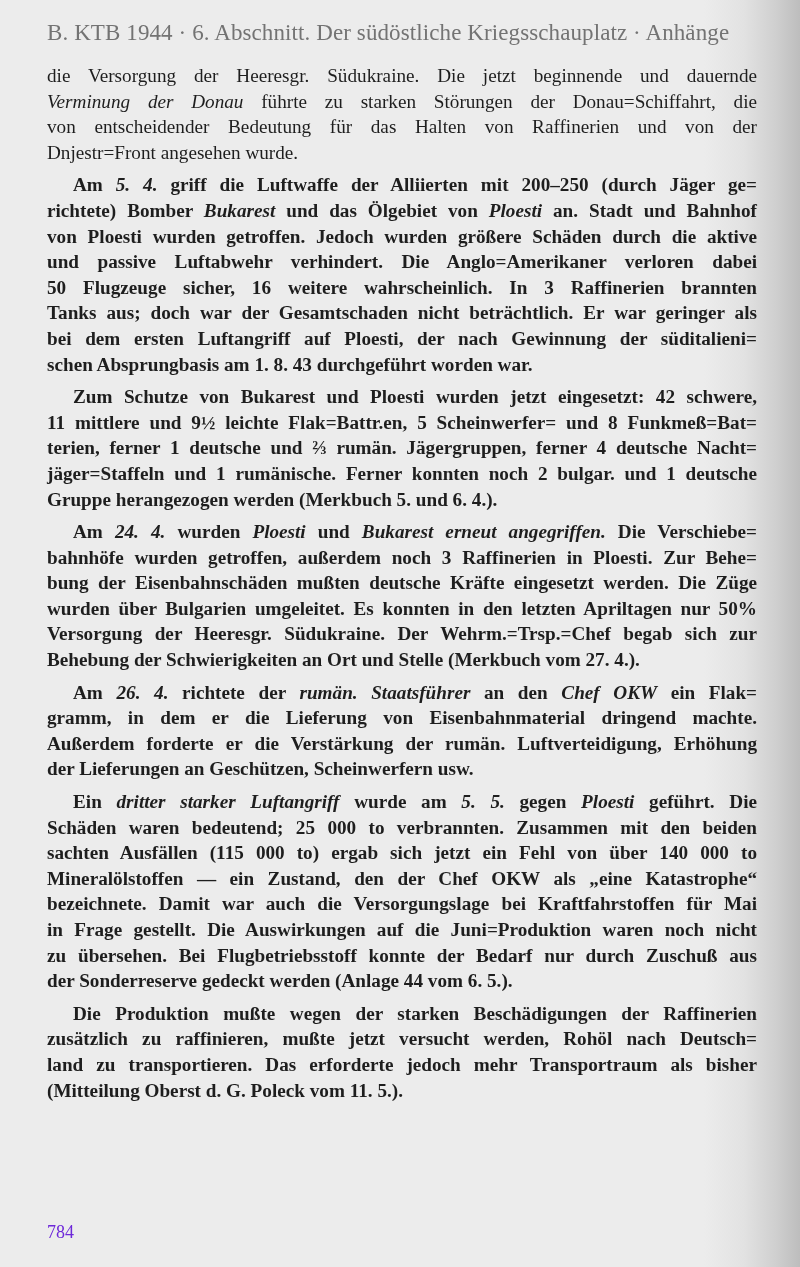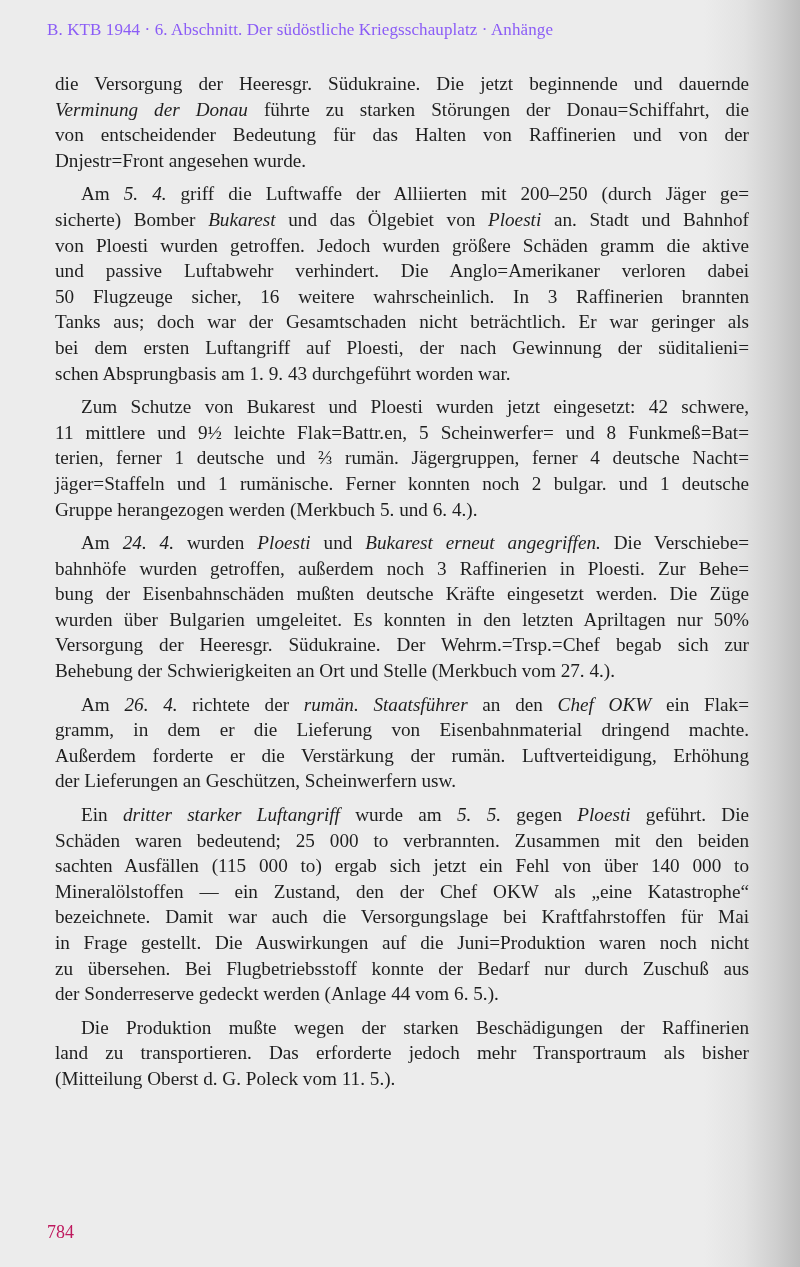--- a/index.html
+++ b/index.html
@@ -6,58 +6,58 @@
   body {
     width:800px; height:1267px; overflow:hidden;
     background: linear-gradient(to right, #ececec 0%, #ececec 88%, #e2e2e2 93%, #cfcfcf 97%, #bdbdbd 100%);
     font-family: "Liberation Serif", "DejaVu Serif", serif;
     color:#1e1e1e;
     position:relative;
   }
   .page { position:absolute; left:47px; top:0; width:710px; }
   .running-head {
     position:absolute; top:20px; left:0;
-    font-size:17px; letter-spacing:0.1px; color:#8b5cf6;
+    font-size:23px; letter-spacing:0.1px; color:#737373;
     white-space:nowrap;
   }
   .body-text {
     position:absolute; top:63px; left:0; width:710px;
     font-size:19.2px; line-height:25.6px;
   }
-  .body-text p { margin:8px; text-align:justify; text-align-last:auto; hyphens:manual; }
-  .body-text p + p { margin-top:7px; }
+  .body-text p { margin:0; text-align:justify; text-align-last:auto; hyphens:manual; }
+  .body-text p + p { margin-top:7px;font-weight:bold; }
   .line { display:block; text-align:justify; text-align-last:justify; white-space:nowrap; }
   .line.last { text-align-last:left; }
   .line.indent { padding-left:26px; }
   i { font-style:italic; }
   .page-number {
-    position:absolute; top:1222px; left:0; font-size:18px; color:#be185d;
+    position:absolute; top:1222px; left:0; font-size:18px; color:#6d28d9;
   }
 </style>
 </head>
 <body>
 
 <div class="page">
   <div class="running-head">B. KTB 1944 · 6. Abschnitt. Der südöstliche Kriegsschauplatz · Anhänge</div>
   <div class="body-text" id="body-text">
       <p>
         <span class="line"><span>die Versorgung der Heeresgr. Südukraine. Die jetzt beginnende und dauernde</span></span>
         <span class="line"><i>Verminung der Donau</i><span> führte zu starken Störungen der Donau=Schiffahrt, die</span></span>
         <span class="line"><span>von entscheidender Bedeutung für das Halten von Raffinerien und von der</span></span>
         <span class="line last"><span>Dnjestr=Front angesehen wurde.</span></span>
       </p>
       <p>
         <span class="line indent"><span>Am </span><i>5. 4.</i><span> griff die Luftwaffe der Alliierten mit 200–250 (durch Jäger ge=</span></span>
-        <span class="line"><span>sicherte) Bomber </span><i>Bukarest</i><span> und das Ölgebiet von </span><i>Ploesti</i><span> an. Stadt und Bahnhof</span></span>
-        <span class="line"><span>von Ploesti wurden getroffen. Jedoch wurden größere Schäden gramm die aktive</span></span>
+        <span class="line"><span>richtete) Bomber </span><i>Bukarest</i><span> und das Ölgebiet von </span><i>Ploesti</i><span> an. Stadt und Bahnhof</span></span>
+        <span class="line"><span>von Ploesti wurden getroffen. Jedoch wurden größere Schäden durch die aktive</span></span>
         <span class="line"><span>und passive Luftabwehr verhindert. Die Anglo=Amerikaner verloren dabei</span></span>
         <span class="line"><span>50 Flugzeuge sicher, 16 weitere wahrscheinlich. In 3 Raffinerien brannten</span></span>
         <span class="line"><span>Tanks aus; doch war der Gesamtschaden nicht beträchtlich. Er war geringer als</span></span>
         <span class="line"><span>bei dem ersten Luftangriff auf Ploesti, der nach Gewinnung der süditalieni=</span></span>
-        <span class="line last"><span>schen Absprungbasis am 1. 9. 43 durchgeführt worden war.</span></span>
+        <span class="line last"><span>schen Absprungbasis am 1. 8. 43 durchgeführt worden war.</span></span>
       </p>
       <p>
         <span class="line indent"><span>Zum Schutze von Bukarest und Ploesti wurden jetzt eingesetzt: 42 schwere,</span></span>
         <span class="line"><span>11 mittlere und 9½ leichte Flak=Battr.en, 5 Scheinwerfer= und 8 Funkmeß=Bat=</span></span>
         <span class="line"><span>terien, ferner 1 deutsche und ⅔ rumän. Jägergruppen, ferner 4 deutsche Nacht=</span></span>
         <span class="line"><span>jäger=Staffeln und 1 rumänische. Ferner konnten noch 2 bulgar. und 1 deutsche</span></span>
         <span class="line last"><span>Gruppe herangezogen werden (Merkbuch 5. und 6. 4.).</span></span>
       </p>
       <p>
         <span class="line indent"><span>Am </span><i>24. 4.</i><span> wurden </span><i>Ploesti</i><span> und </span><i>Bukarest erneut angegriffen.</i><span> Die Verschiebe=</span></span>
@@ -78,18 +78,19 @@
         <span class="line"><span>Schäden waren bedeutend; 25 000 to verbrannten. Zusammen mit den beiden</span></span>
         <span class="line"><span>sachten Ausfällen (115 000 to) ergab sich jetzt ein Fehl von über 140 000 to</span></span>
         <span class="line"><span>Mineralölstoffen — ein Zustand, den der Chef OKW als „eine Katastrophe“</span></span>
         <span class="line"><span>bezeichnete. Damit war auch die Versorgungslage bei Kraftfahrstoffen für Mai</span></span>
         <span class="line"><span>in Frage gestellt. Die Auswirkungen auf die Juni=Produktion waren noch nicht</span></span>
         <span class="line"><span>zu übersehen. Bei Flugbetriebsstoff konnte der Bedarf nur durch Zuschuß aus</span></span>
         <span class="line last"><span>der Sonderreserve gedeckt werden (Anlage 44 vom 6. 5.).</span></span>
       </p>
       <p>
         <span class="line indent"><span>Die Produktion mußte wegen der starken Beschädigungen der Raffinerien</span></span>
+        <span class="line"><span>zusätzlich zu raffinieren, mußte jetzt versucht werden, Rohöl nach Deutsch=</span></span>
         <span class="line"><span>land zu transportieren. Das erforderte jedoch mehr Transportraum als bisher</span></span>
         <span class="line last"><span>(Mitteilung Oberst d. G. Poleck vom 11. 5.).</span></span>
       </p>
     </div>
   <div class="page-number">784</div>
 </div>
 
 </body></html>

